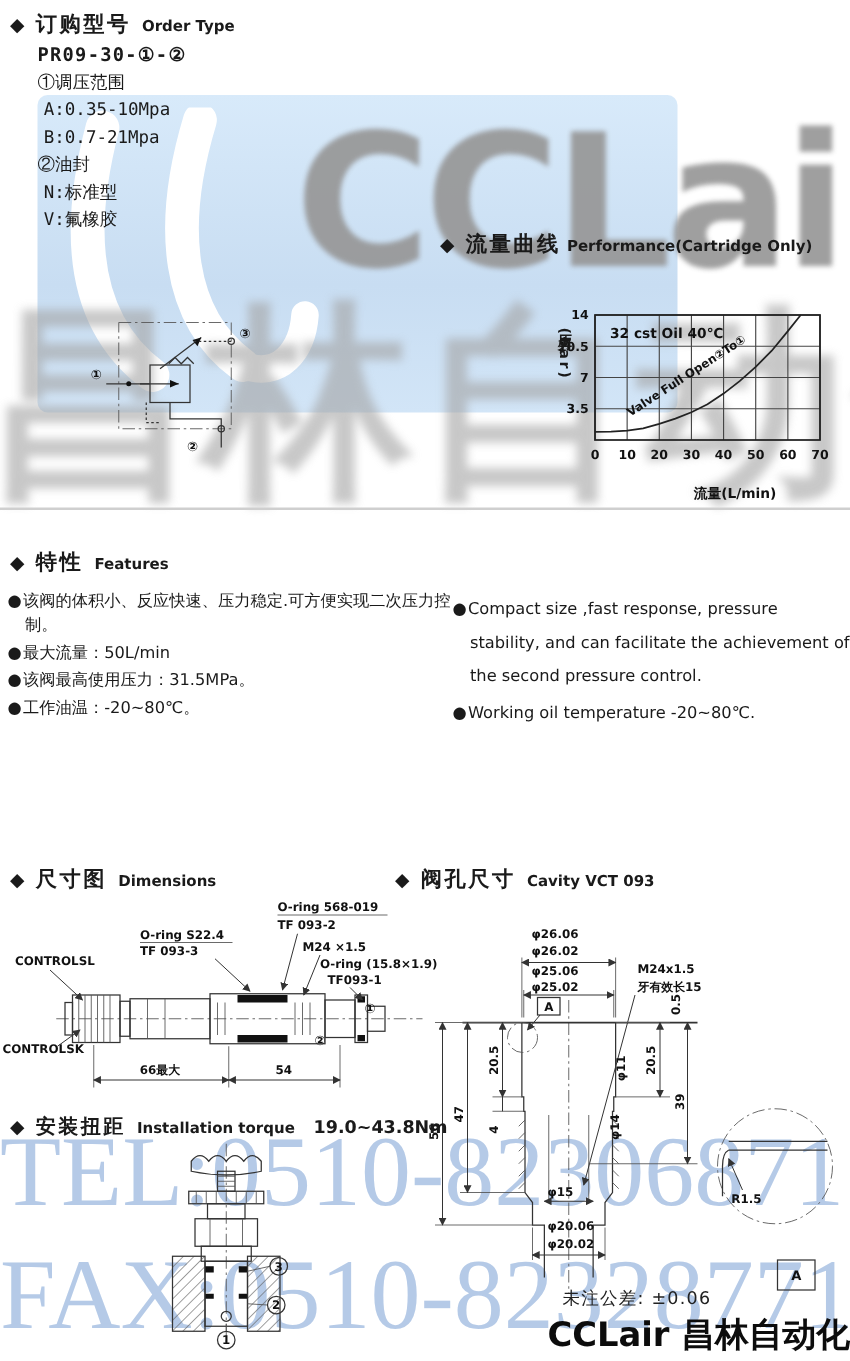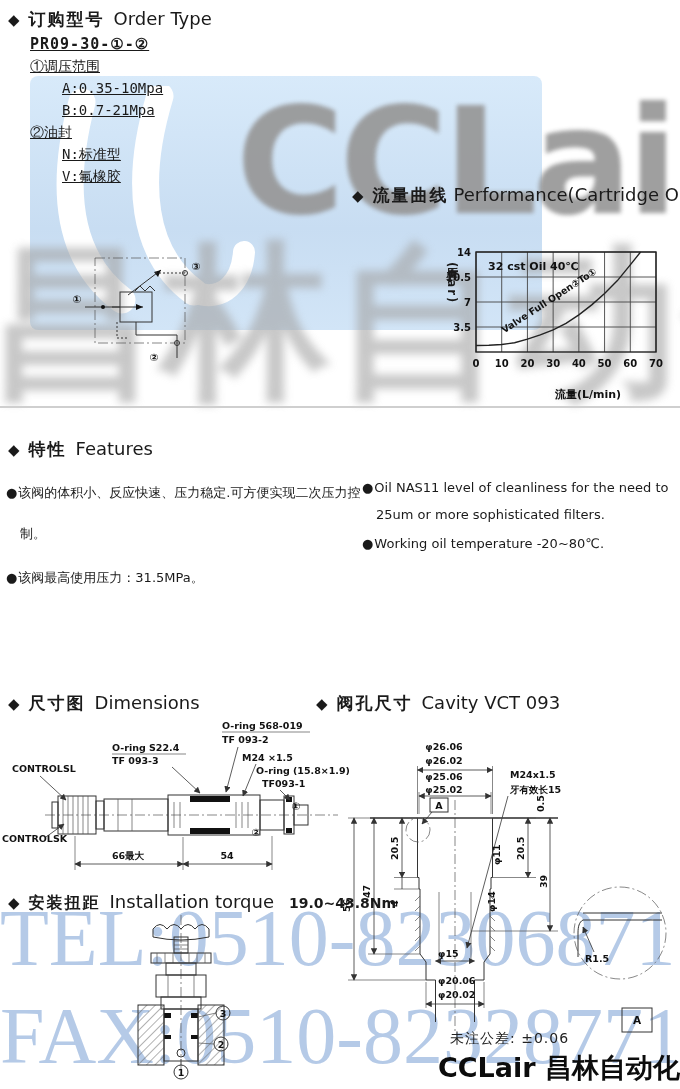--- a/index.html
+++ b/index.html
@@ -19,28 +19,28 @@
   .wm-tel{left:0;top:898px;font-size:80px;font-family:"Liberation Serif",serif;
      color:#b2c8e6;white-space:nowrap;line-height:1;opacity:.95;}
   .wm-fax{left:0;top:996px;font-size:80px;font-family:"Liberation Serif",serif;
      color:#b2c8e6;white-space:nowrap;line-height:1;opacity:.95;}
   .divider{left:0;top:406px;width:680px;height:2px;background:#cfcfcf;z-index:1;}
   
   .content{position:absolute;z-index:2;}
   .sec-heading{display:flex;align-items:baseline;gap:9px;white-space:nowrap;}
   .diamond{font-size:15px;font-weight:bold;}
   .h-cn{font-size:17px;font-weight:bold;letter-spacing:2px;}
-  .h-en{font-size:18px;font-weight:normal;}
+  .h-en{font-size:12px;font-weight:bold;}
   .h-val{font-size:14px;font-weight:bold;margin-left:6px;}
   .order-block{font-family:"DejaVu Sans Mono",monospace;font-size:14px;line-height:22px;}
   .order-model{font-weight:bold;font-size:15px;letter-spacing:1px;}
-  .ol{white-space:pre;text-decoration:underline;}
-  .ol.ind{padding-left:32px;}
+  .ol{white-space:pre;}
+  .ol.ind{padding-left:5px;}
   .feat-col{font-size:13px;}
-  .feat-cn{width:358px;line-height:41px;}
+  .feat-cn{width:358px;line-height:19px;}
   .feat-en{width:318px;line-height:27px;}
   .feat-item{padding-left:14px;text-indent:-14px;margin-bottom:2px;}
   .feat-cn .feat-item{margin-bottom:3px;}
   .blt{margin-right:1px;}
   .ylabel{writing-mode:vertical-rl;text-orientation:mixed;font-size:11.5px;font-weight:bold;
      letter-spacing:2px;}
   .tol-note{font-size:14px;color:#222;letter-spacing:1px;}
   .footer-brand{font-size:27px;font-weight:600;color:#0c0c0c;white-space:nowrap;}
   
   svg.dwg{position:absolute;z-index:2;overflow:visible;}
@@ -150,24 +150,26 @@
   </svg>
   <div class="content ylabel" style="left:444px;top:258px;height:90px;">压力(bar)</div>
 
   <div class="content sec-heading" style="left:8px;top:438px;">
     <span class="diamond">◆</span>
     <span class="h-cn">特性</span>
     <span class="h-en">Features</span>
   </div>
   <div class="content feat-col feat-cn" style="left:6px;top:472px;">
     <div class="feat-item"><span class="blt">●</span><span>该阀的体积小、反应快速、压力稳定.可方便实现二次压力控制。</span></div>
+    <div class="feat-item"><span class="blt">●</span><span>最大流量：50L/min</span></div>
     <div class="feat-item"><span class="blt">●</span><span>该阀最高使用压力：31.5MPa。</span></div>
+    <div class="feat-item"><span class="blt">●</span><span>工作油温：-20~80℃。</span></div>
   </div>
   <div class="content feat-col feat-en" style="left:362px;top:474px;">
-    <div class="feat-item"><span class="blt">●</span><span>Oil NAS11 level of cleanliness for the need to 25um or more sophisticated filters.</span></div>
+    <div class="feat-item"><span class="blt">●</span><span>Compact size ,fast response, pressure stability, and can facilitate the achievement of the second pressure control.</span></div>
     <div class="feat-item"><span class="blt">●</span><span>Working oil temperature -20~80℃.</span></div>
   </div>
 
   <div class="content sec-heading" style="left:8px;top:692px;">
     <span class="diamond">◆</span>
     <span class="h-cn">尺寸图</span>
     <span class="h-en">Dimensions</span>
   </div>
 
   <div class="content sec-heading" style="left:316px;top:692px;">

